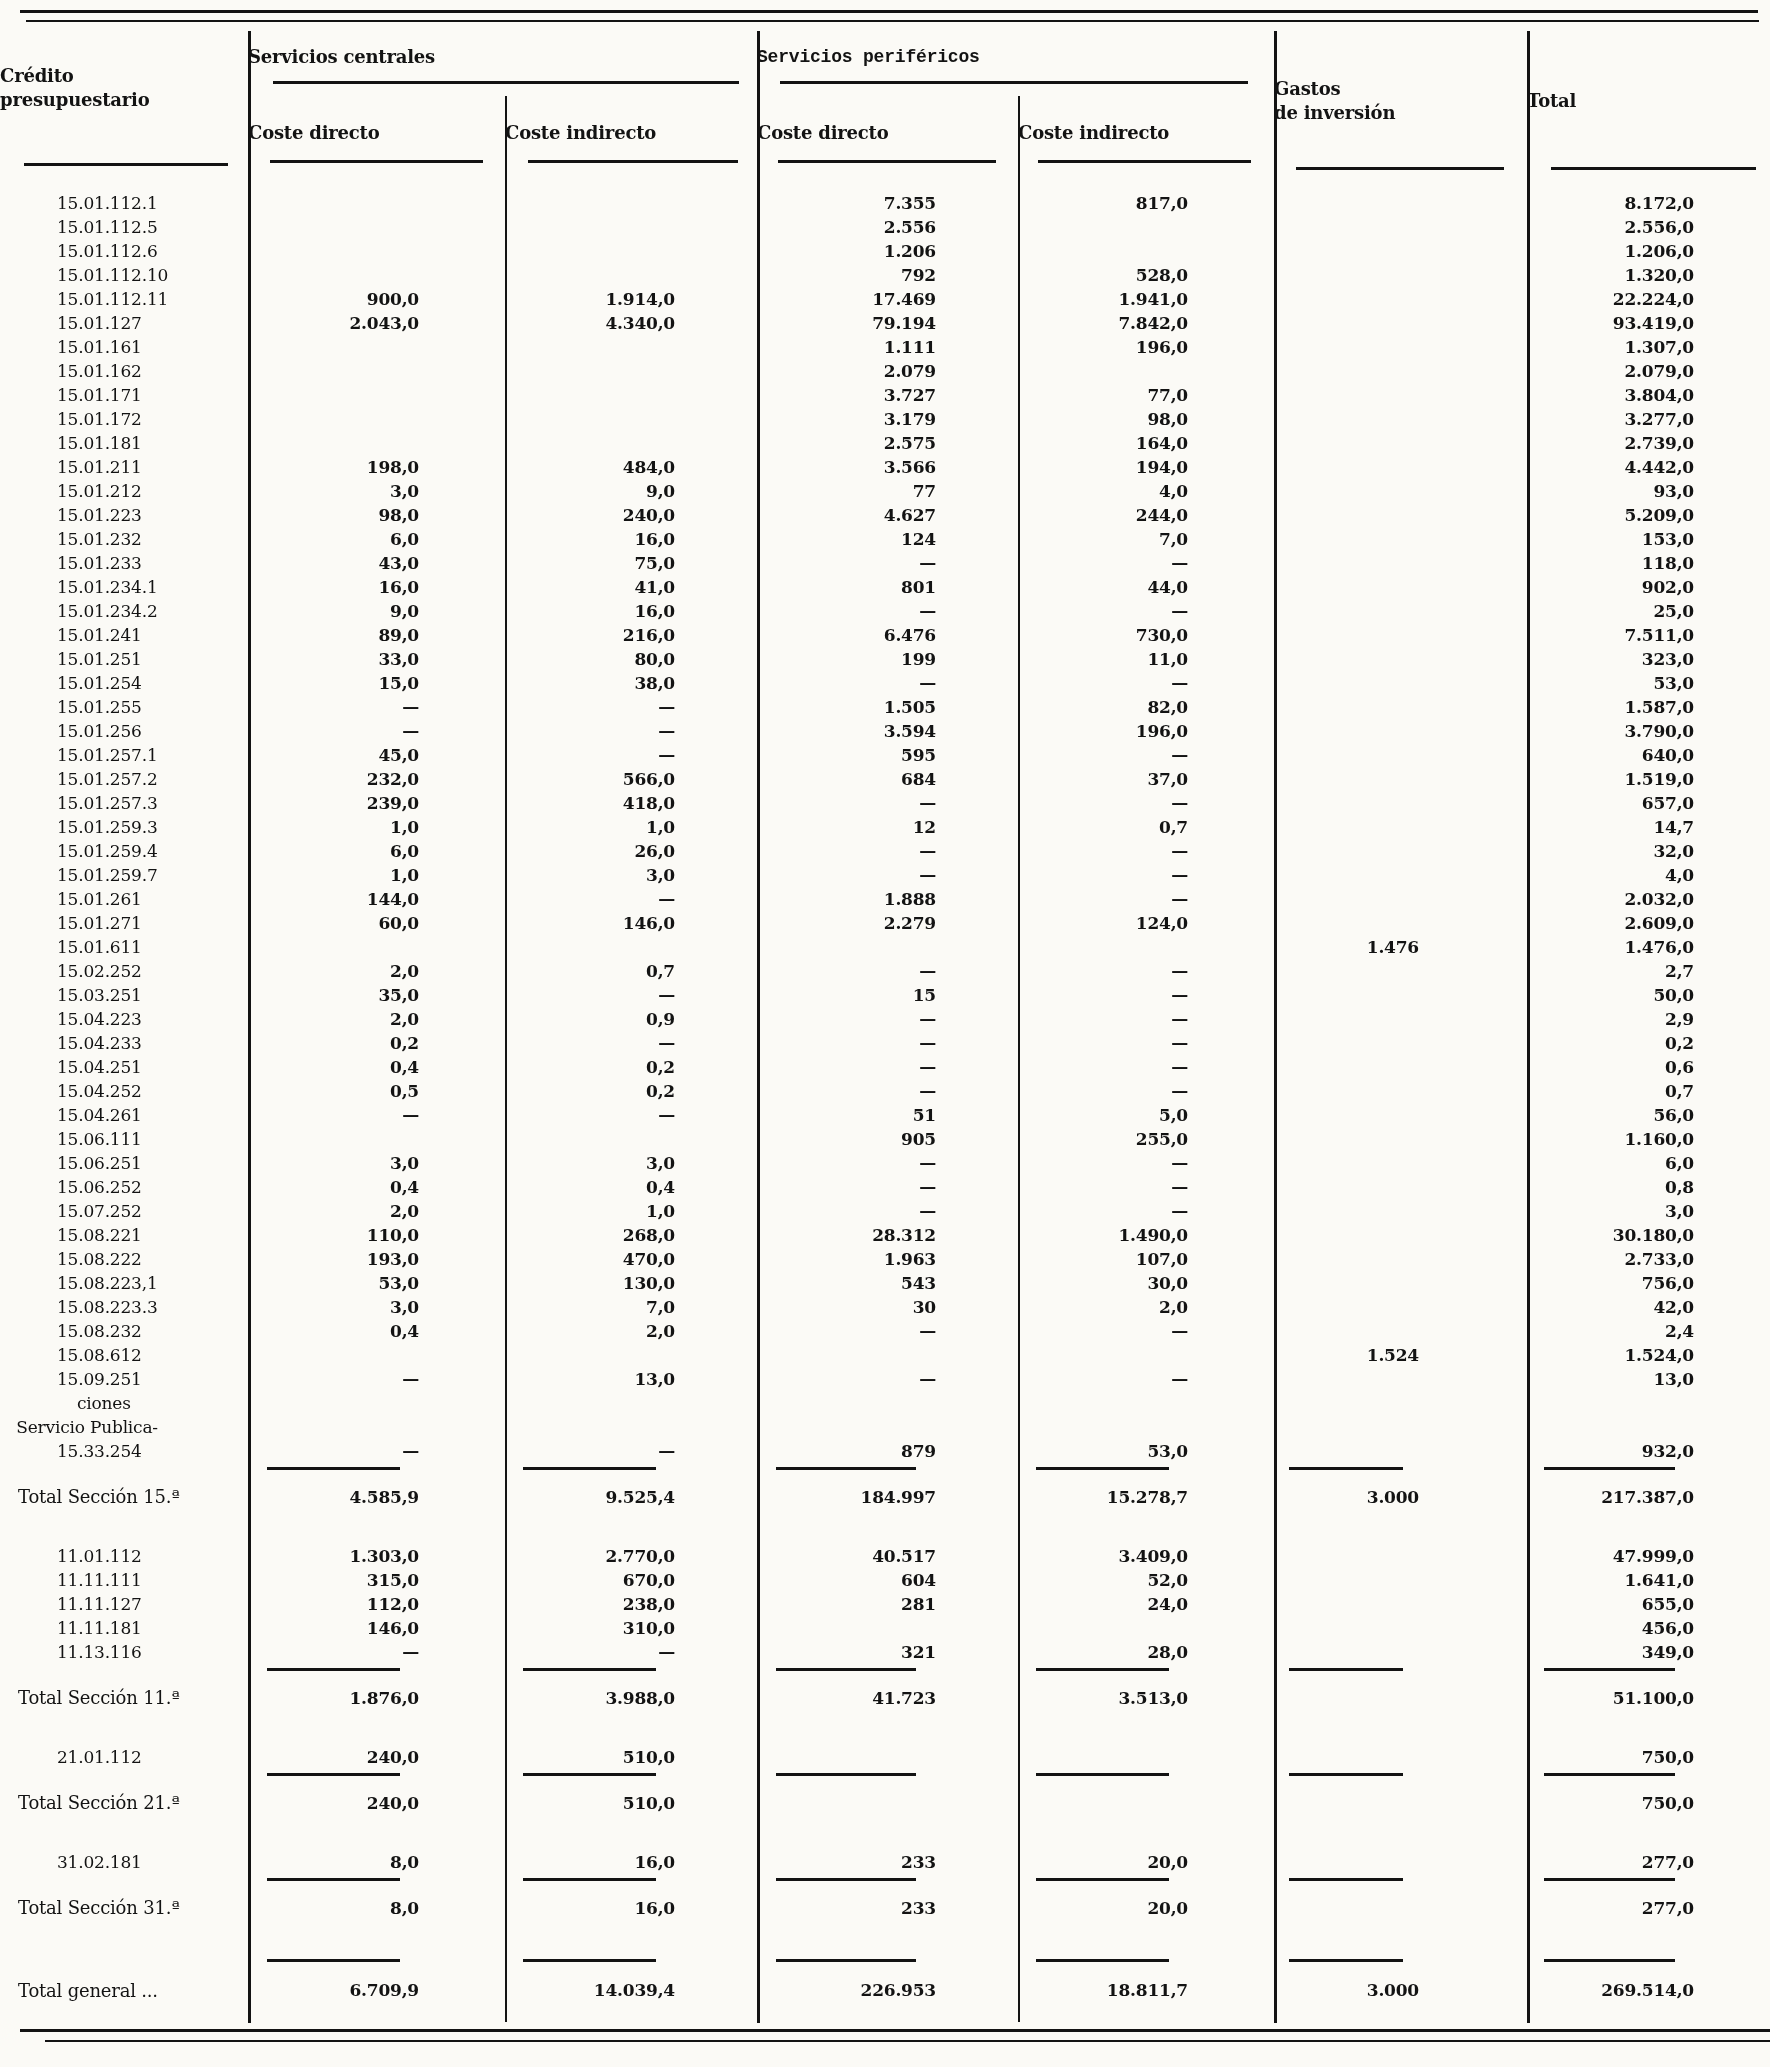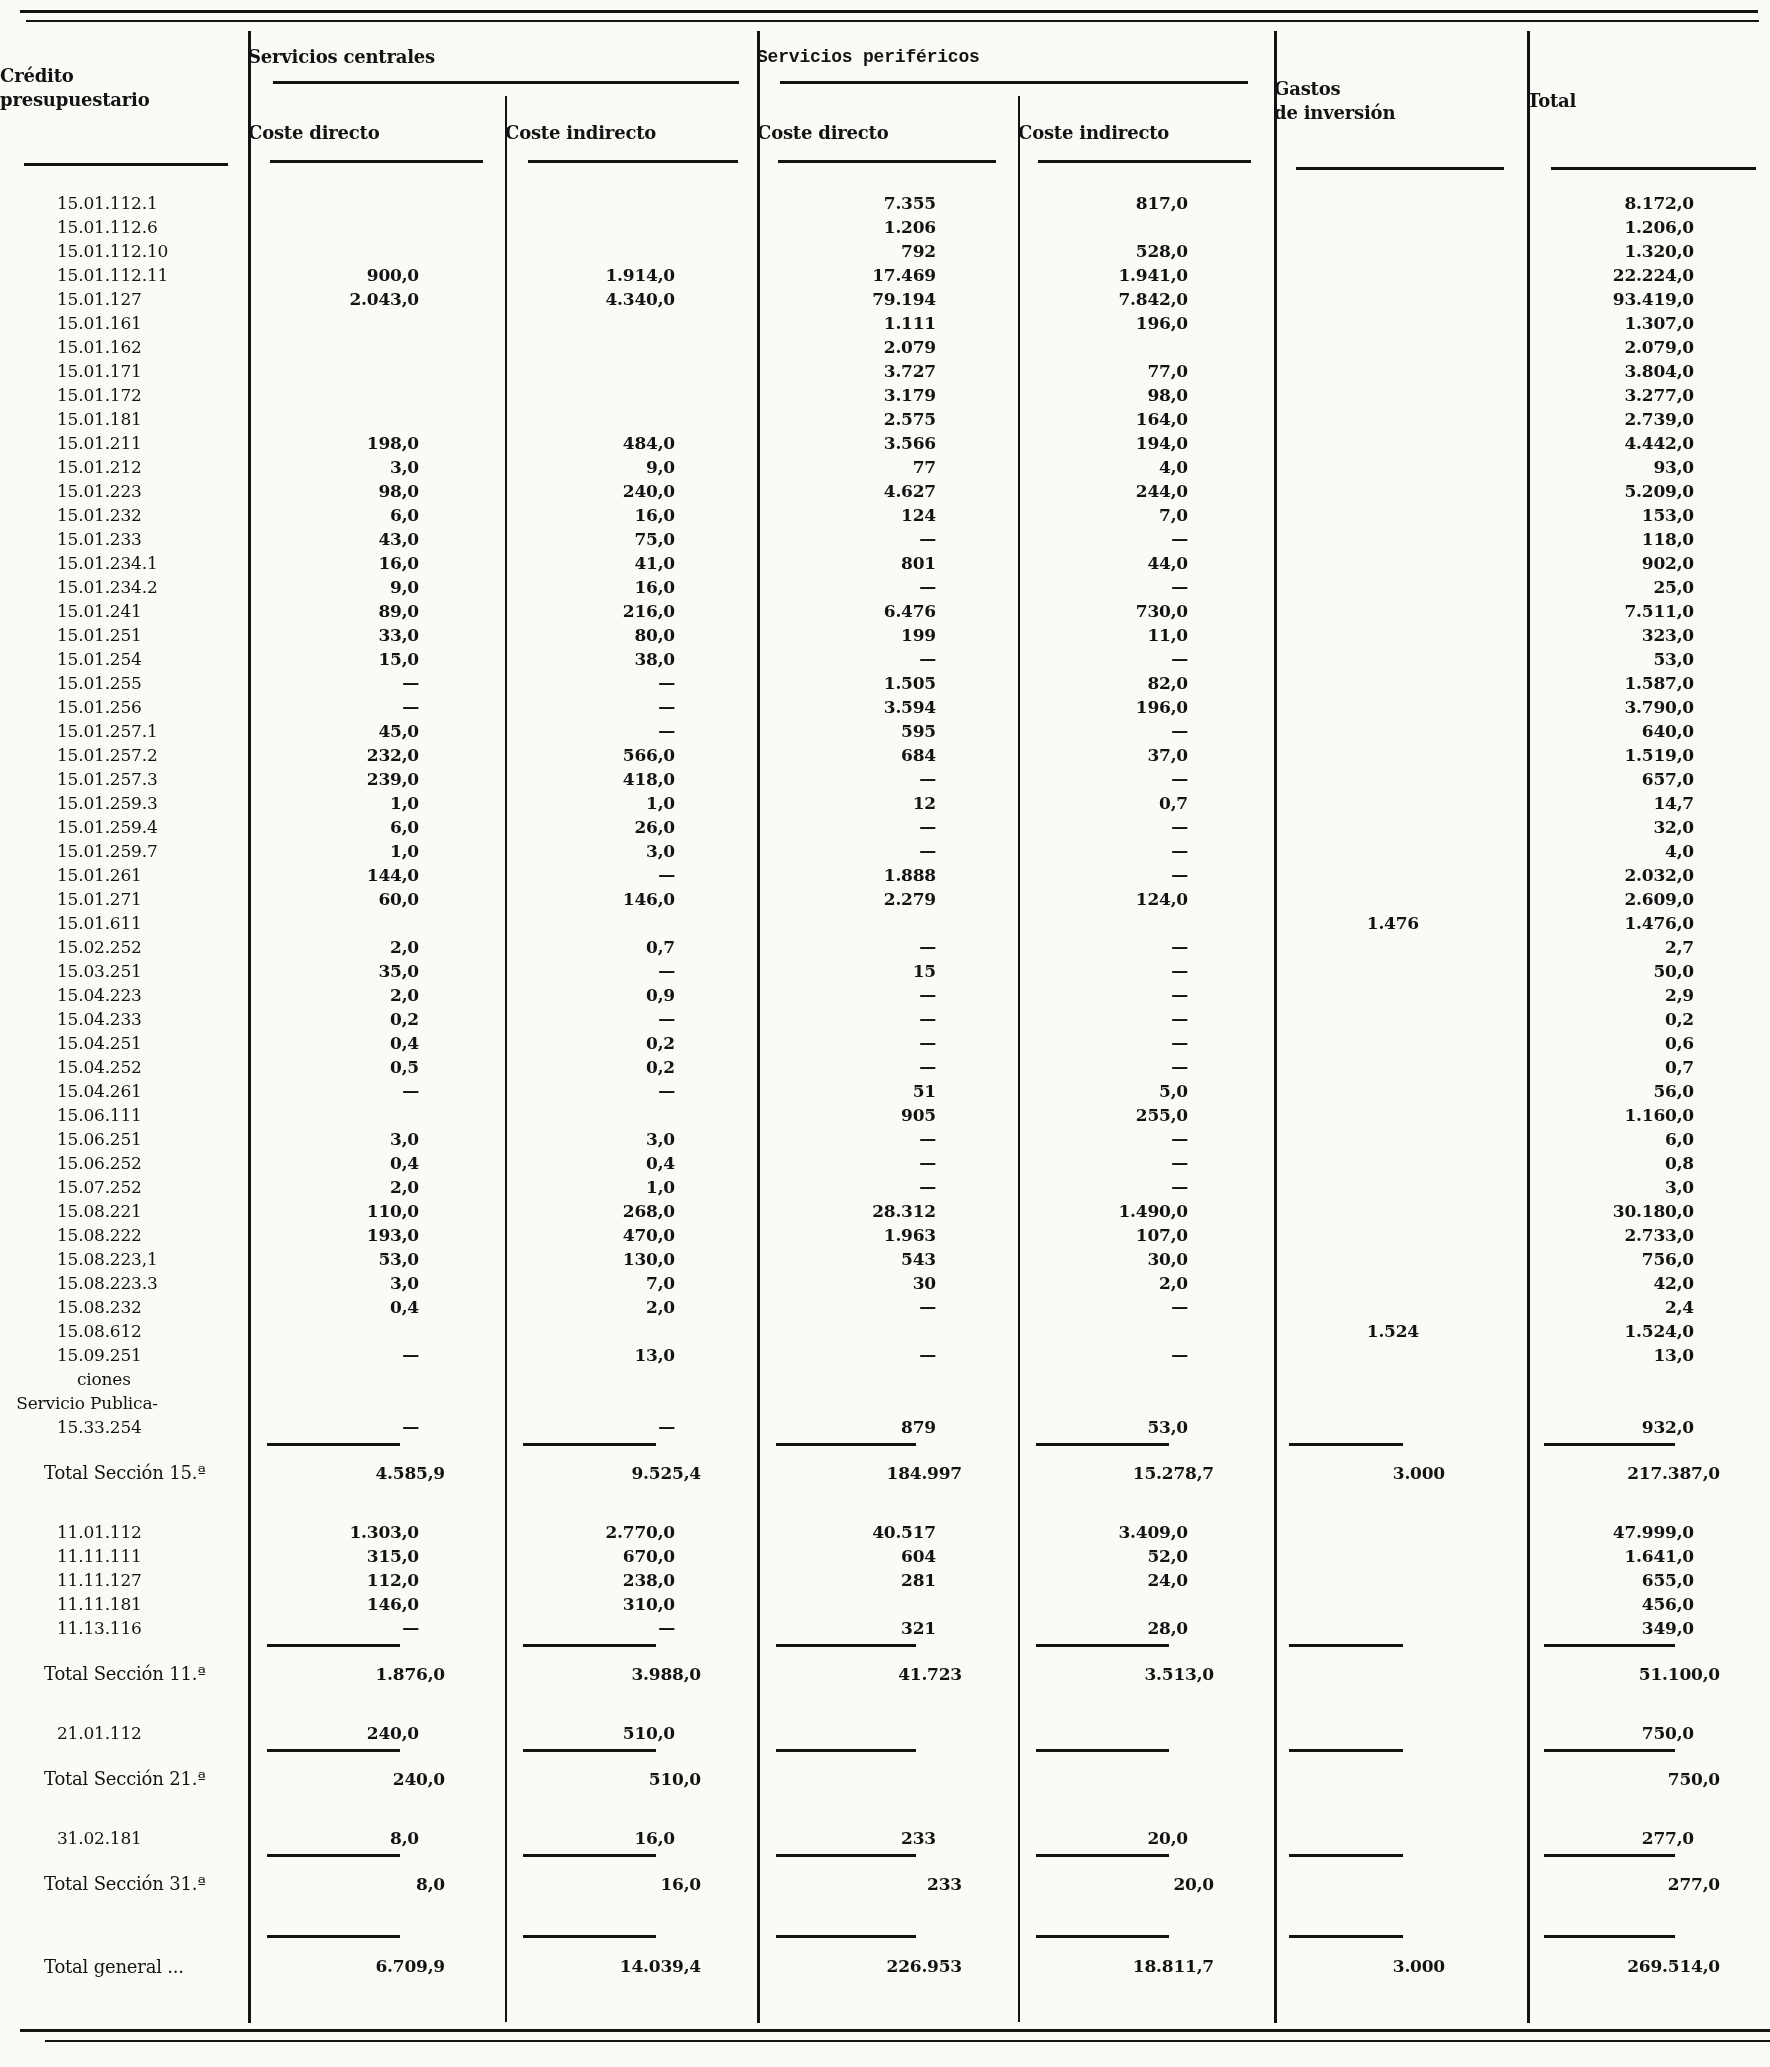--- a/index.html
+++ b/index.html
@@ -16,21 +16,21 @@
   
   .hdr-label{
     position:absolute;text-align:left;font-weight:700;
     font-size:18px;line-height:24.4px;letter-spacing:-0.2px;
   }
   
   #rows{position:absolute;top:191px;left:0;width:1771px;}
   .row{display:grid;grid-template-columns:248px 256px 252px 261px 256px 252px 244px;}
   .row-data{height:24px;line-height:24px;}
   .row-rule{height:10.6px;align-items:center;}
-  .row-total{height:46px;line-height:46px;margin-bottom:24.4px;margin-left:26px;}
+  .row-total{height:46px;line-height:46px;margin-bottom:24.4px;}
   .row-total.last{margin-bottom:0;height:49px;line-height:49px;}
   .cell{overflow:visible;white-space:nowrap;}
   .lab{font-size:17px;padding-left:57px;letter-spacing:-0.2px;}
   .lab.ind0{padding-left:16.3px;}
   .lab.ind1{padding-left:77px;}
   .tlabel{padding-left:18px;font-size:18px;}
   .val{font-weight:700;font-size:17px;text-align:right;letter-spacing:-0.2px;}
   .c0{padding-right:85px;}
   .c1{padding-right:81px;}
   .c2{padding-right:81px;}
@@ -82,20 +82,29 @@
     <div class="row row-data">
       <div class="cell lab">15.01.112.1</div>
       <div class="cell val c0"></div>
       <div class="cell val c1"></div>
       <div class="cell val c2">7.355</div>
       <div class="cell val c3">817,0</div>
       <div class="cell val c4"></div>
       <div class="cell val c5">8.172,0</div>
     </div>
     <div class="row row-data">
+      <div class="cell lab">15.01.112.5</div>
+      <div class="cell val c0"></div>
+      <div class="cell val c1"></div>
+      <div class="cell val c2">2.556</div>
+      <div class="cell val c3"></div>
+      <div class="cell val c4"></div>
+      <div class="cell val c5">2.556,0</div>
+    </div>
+    <div class="row row-data">
       <div class="cell lab">15.01.112.6</div>
       <div class="cell val c0"></div>
       <div class="cell val c1"></div>
       <div class="cell val c2">1.206</div>
       <div class="cell val c3"></div>
       <div class="cell val c4"></div>
       <div class="cell val c5">1.206,0</div>
     </div>
     <div class="row row-data">
       <div class="cell lab">15.01.112.10</div>

